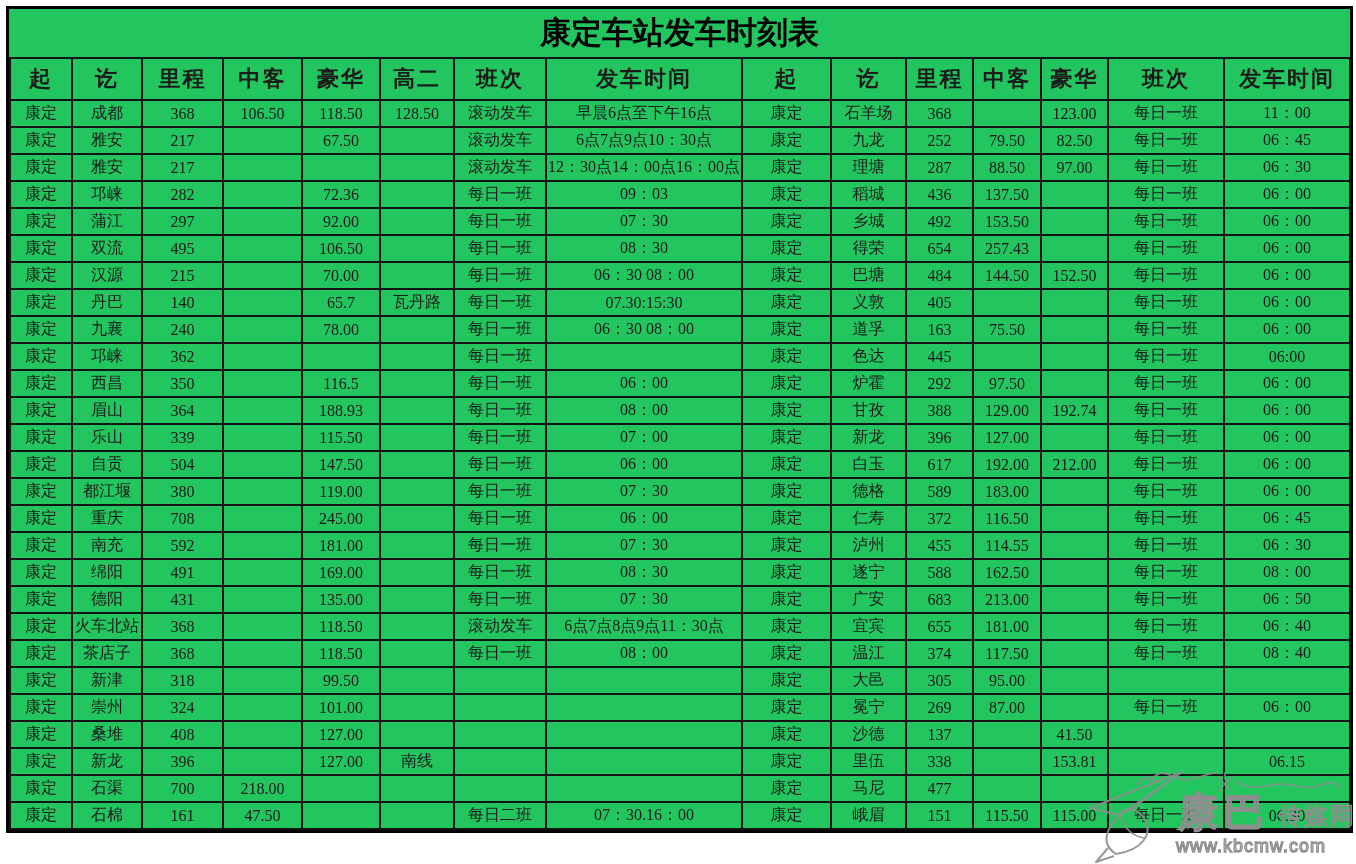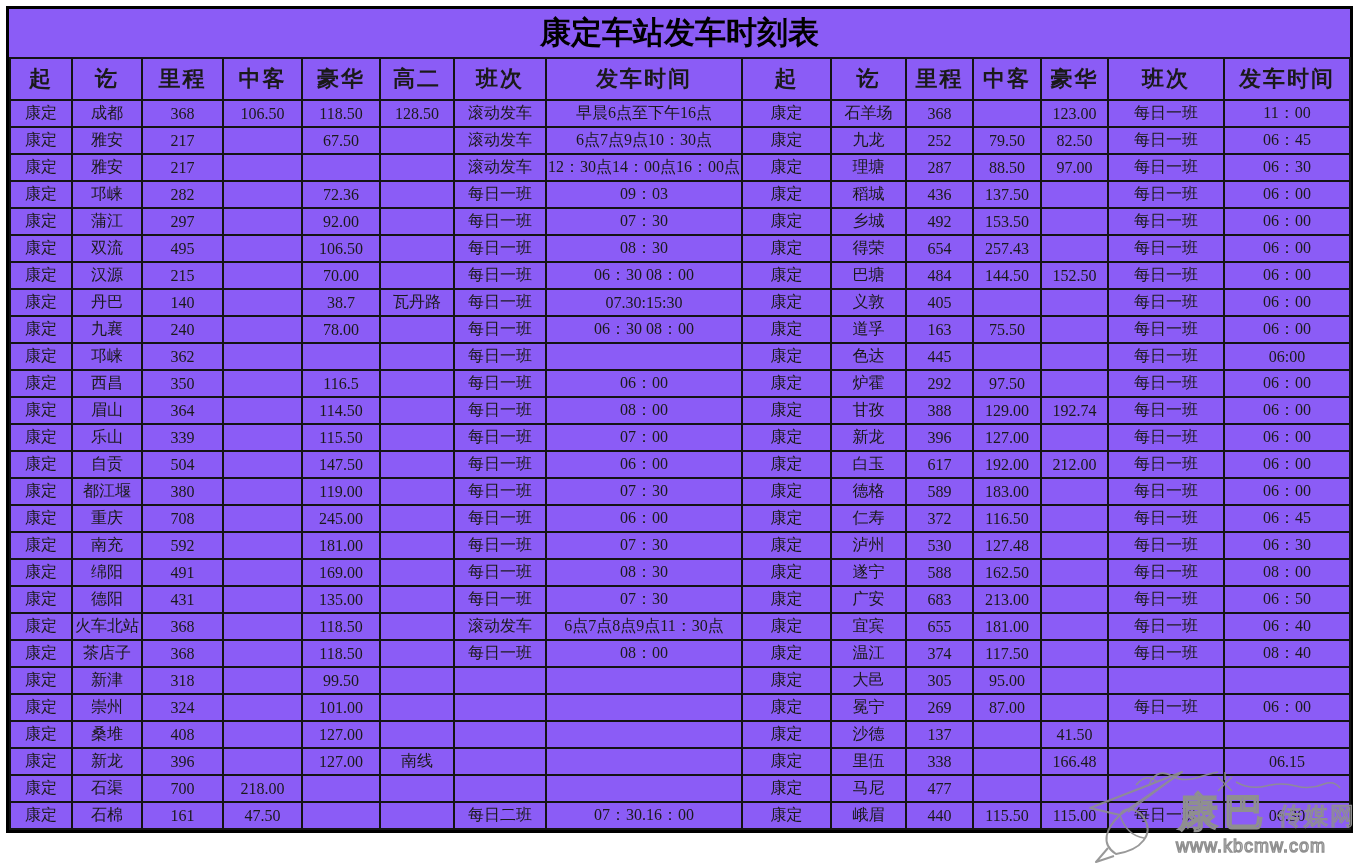--- a/index.html
+++ b/index.html
@@ -12,21 +12,21 @@
     color: #1a1a1a;
     position: relative;
     overflow: hidden;
   }
   .sheet {
     position: absolute;
     left: 6px;
     top: 6px;
     width: 1341px;
     border: 3px solid #000000;
-    background: #8b5cf6;
+    background: #22c55e;
   }
   .title-row {
     height: 48px;
     line-height: 48px;
     text-align: center;
     font-size: 31px;
     font-weight: bold;
     font-family: "Liberation Sans", sans-serif;
     color: #000000;
   }
@@ -226,21 +226,21 @@
           <td>144.50</td>
           <td>152.50</td>
           <td>每日一班</td>
           <td>06：00</td>
         </tr>
         <tr>
           <td>康定</td>
           <td>丹巴</td>
           <td>140</td>
           <td></td>
-          <td>38.7</td>
+          <td>65.7</td>
           <td>瓦丹路</td>
           <td>每日一班</td>
           <td>07.30:15:30</td>
           <td>康定</td>
           <td>义敦</td>
           <td>405</td>
           <td></td>
           <td></td>
           <td>每日一班</td>
           <td>06：00</td>
@@ -294,21 +294,21 @@
           <td>97.50</td>
           <td></td>
           <td>每日一班</td>
           <td>06：00</td>
         </tr>
         <tr>
           <td>康定</td>
           <td>眉山</td>
           <td>364</td>
           <td></td>
-          <td>114.50</td>
+          <td>188.93</td>
           <td></td>
           <td>每日一班</td>
           <td>08：00</td>
           <td>康定</td>
           <td>甘孜</td>
           <td>388</td>
           <td>129.00</td>
           <td>192.74</td>
           <td>每日一班</td>
           <td>06：00</td>
@@ -385,22 +385,22 @@
           <td>康定</td>
           <td>南充</td>
           <td>592</td>
           <td></td>
           <td>181.00</td>
           <td></td>
           <td>每日一班</td>
           <td>07：30</td>
           <td>康定</td>
           <td>泸州</td>
-          <td>530</td>
-          <td>127.48</td>
+          <td>455</td>
+          <td>114.55</td>
           <td></td>
           <td>每日一班</td>
           <td>06：30</td>
         </tr>
         <tr>
           <td>康定</td>
           <td>绵阳</td>
           <td>491</td>
           <td></td>
           <td>169.00</td>
@@ -523,21 +523,21 @@
           <td>396</td>
           <td></td>
           <td>127.00</td>
           <td>南线</td>
           <td></td>
           <td></td>
           <td>康定</td>
           <td>里伍</td>
           <td>338</td>
           <td></td>
-          <td>166.48</td>
+          <td>153.81</td>
           <td></td>
           <td>06.15</td>
         </tr>
         <tr>
           <td>康定</td>
           <td>石渠</td>
           <td>700</td>
           <td>218.00</td>
           <td></td>
           <td></td>
@@ -555,21 +555,21 @@
           <td>康定</td>
           <td>石棉</td>
           <td>161</td>
           <td>47.50</td>
           <td></td>
           <td></td>
           <td>每日二班</td>
           <td>07：30.16：00</td>
           <td>康定</td>
           <td>峨眉</td>
-          <td>440</td>
+          <td>151</td>
           <td>115.50</td>
           <td>115.00</td>
           <td>每日一班</td>
           <td>06:30</td>
         </tr>
       </tbody>
   </table>
 </div>
 
 <svg class="watermark" width="306" height="112" viewBox="0 0 306 112" xmlns="http://www.w3.org/2000/svg">

